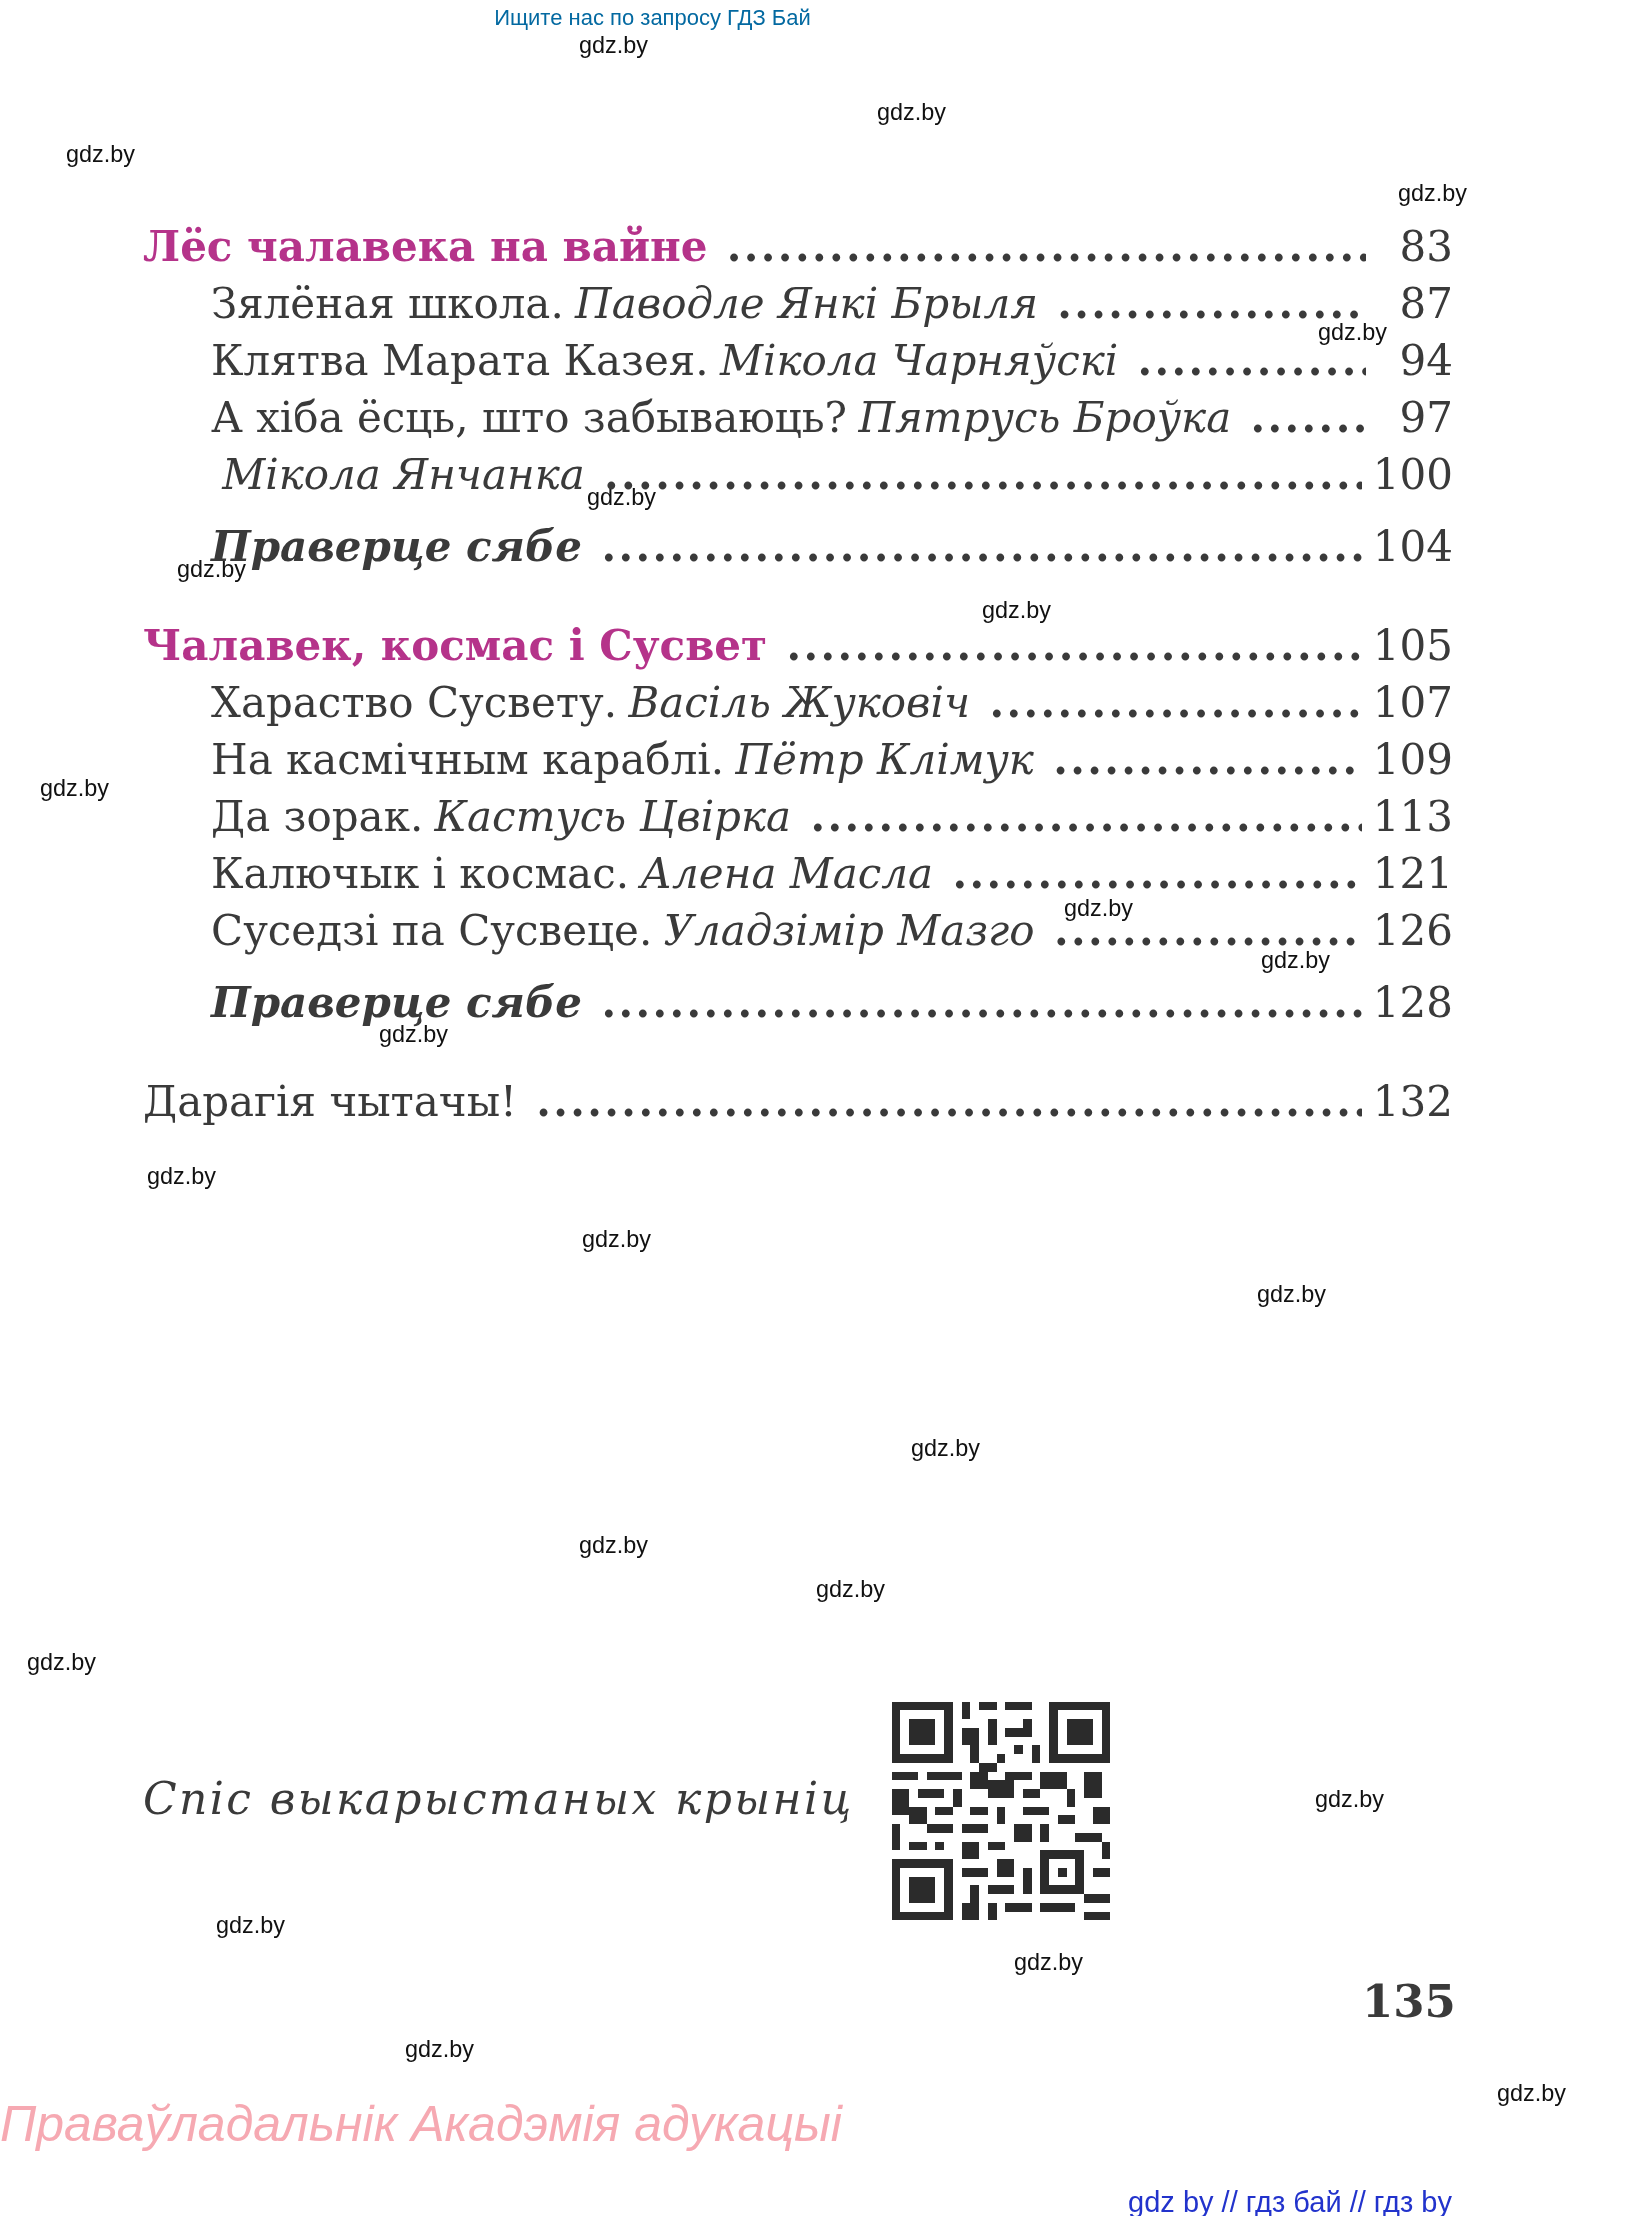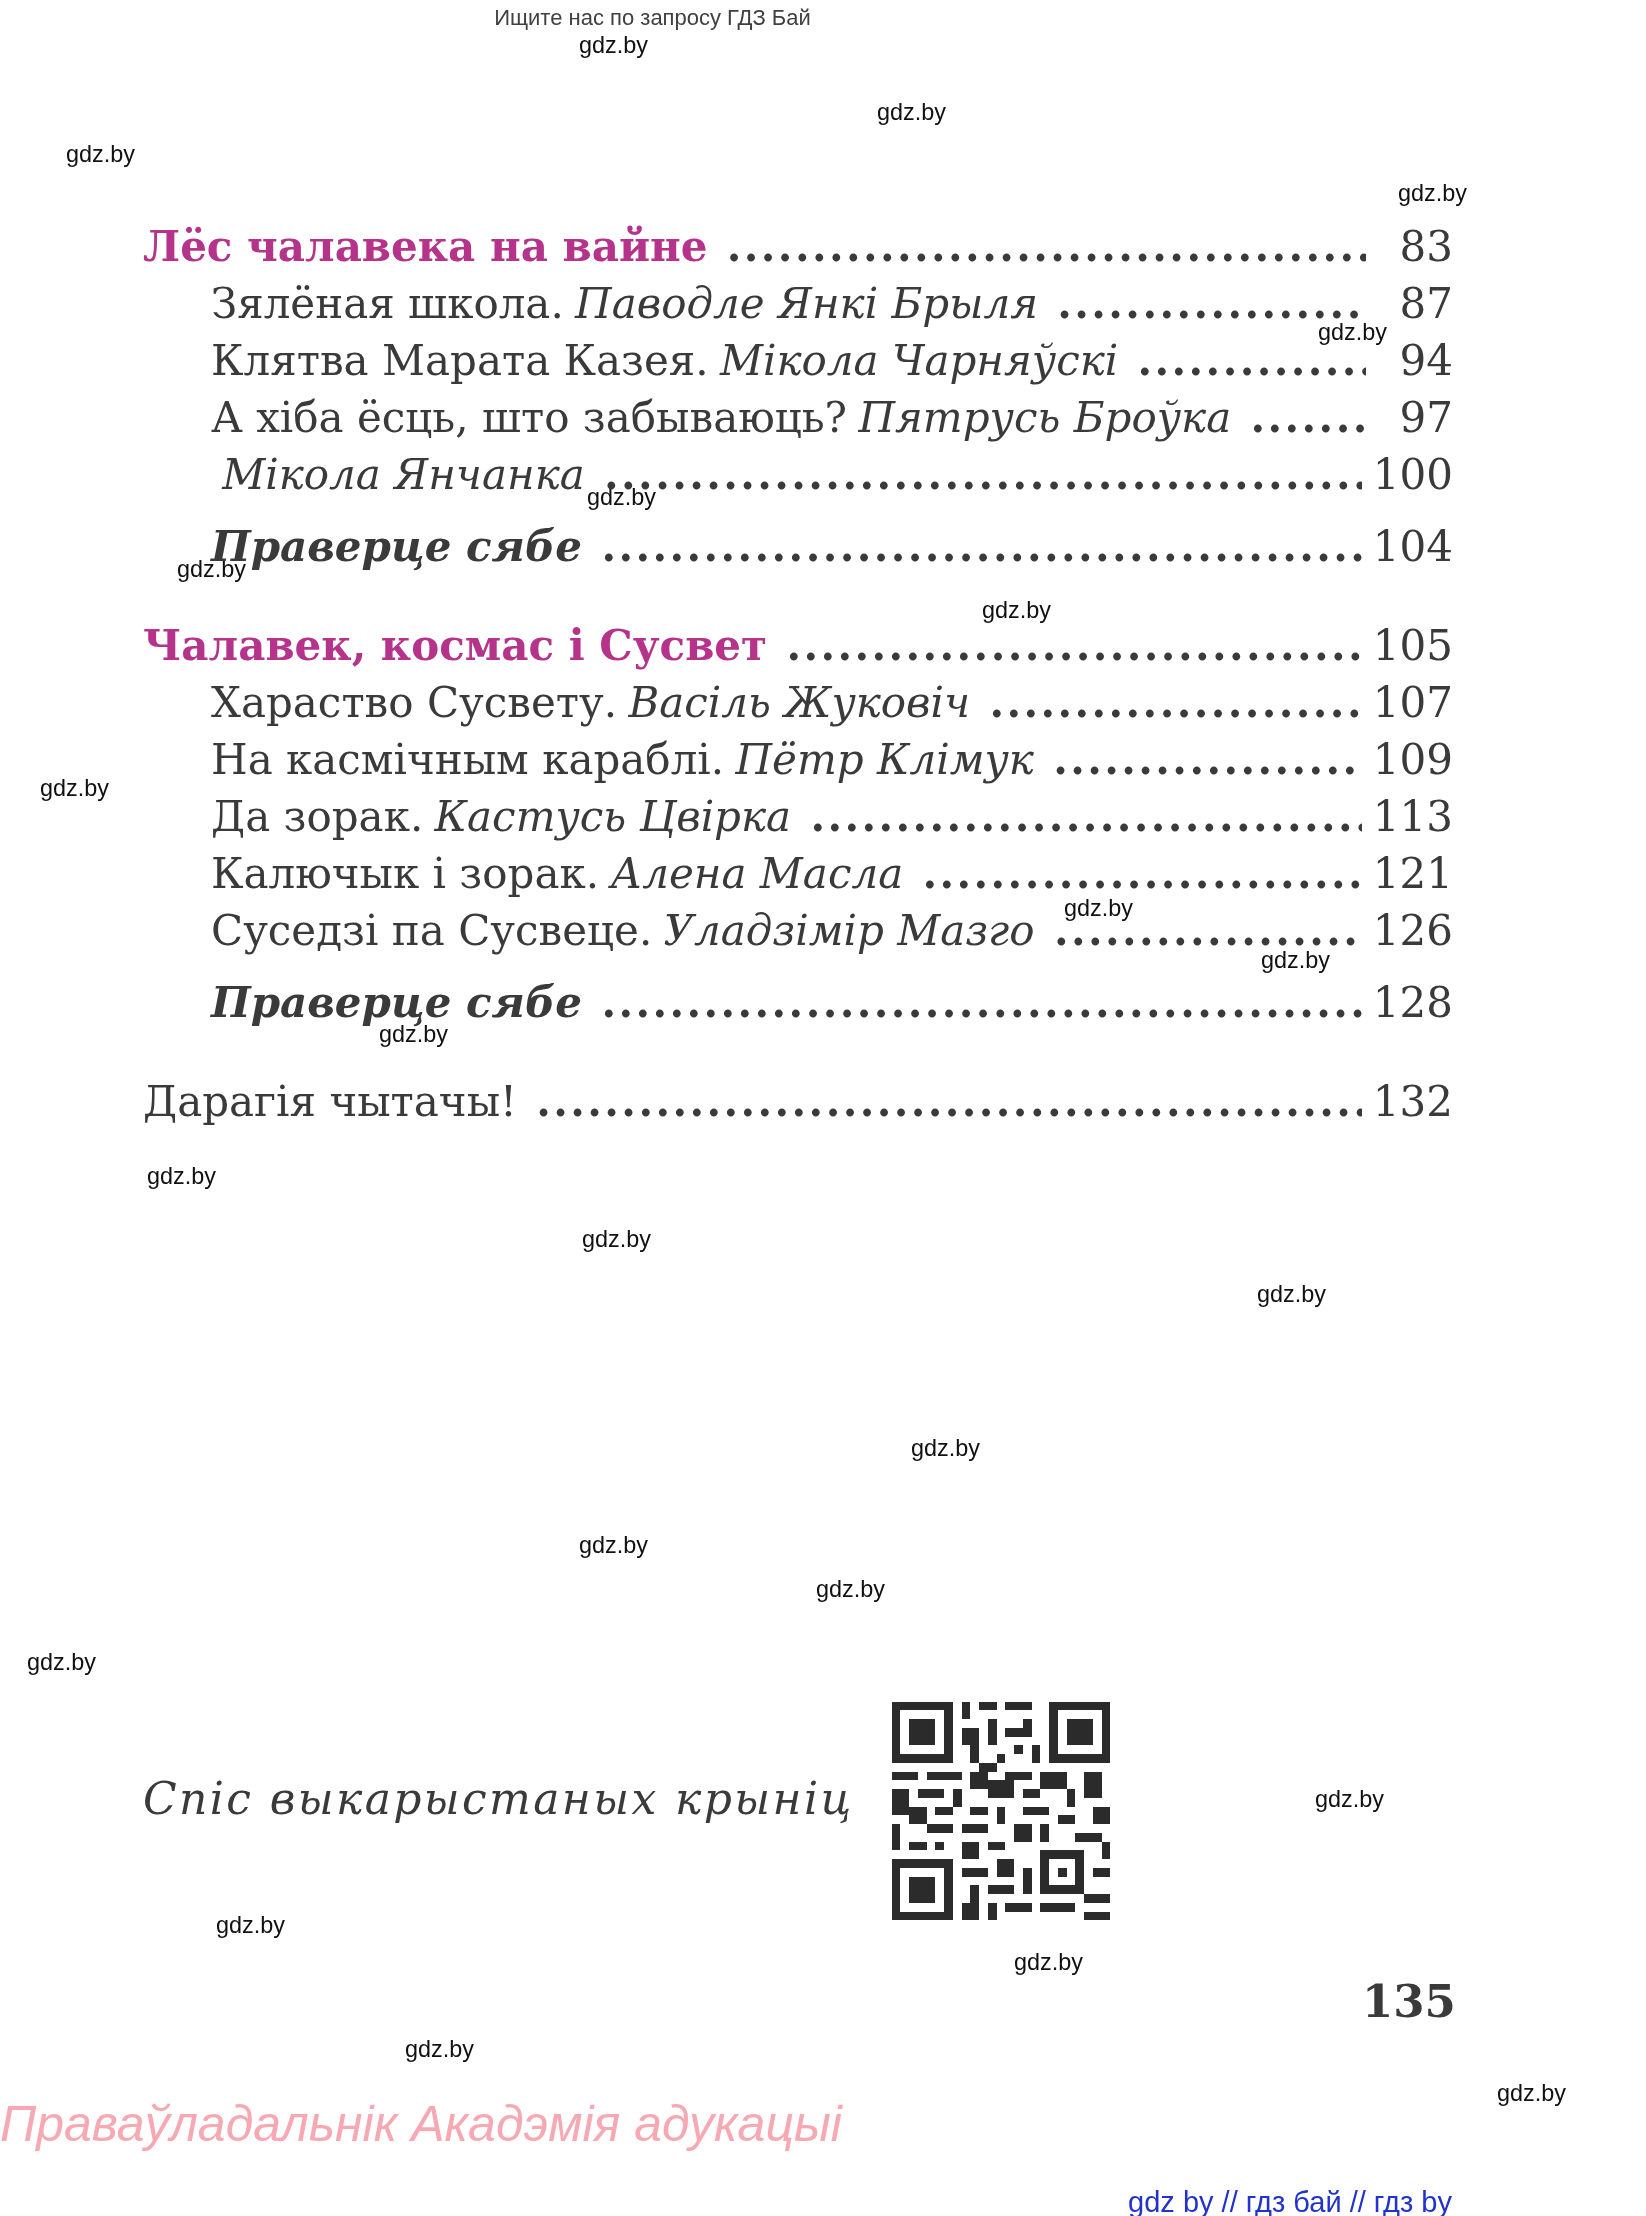--- a/index.html
+++ b/index.html
@@ -12,21 +12,21 @@
       color: #3a3a3a;
     }
     .top-banner {
       position: absolute;
       top: 4.8px;
       left: 0;
       width: 1305px;
       text-align: center;
       font-family: "Liberation Sans", sans-serif;
       font-size: 22px;
-      color: #404040;
+      color: #0369a1;
     }
     .wm {
       position: absolute;
       font-family: "Liberation Sans", sans-serif;
       font-size: 23.4px;
       color: #111111;
       white-space: nowrap;
     }
     .toc {
       position: absolute;
@@ -202,21 +202,21 @@
     <span class="leader"></span>
     <span class="page">109</span>
   </div>
   <div class="toc-row sub">
     <span class="title">Да зорак.</span>
     <span class="author">Кастусь Цвірка</span>
     <span class="leader"></span>
     <span class="page">113</span>
   </div>
   <div class="toc-row sub">
-    <span class="title">Калючык і зорак.</span>
+    <span class="title">Калючык і космас.</span>
     <span class="author">Алена Масла</span>
     <span class="leader"></span>
     <span class="page">121</span>
   </div>
   <div class="toc-row sub">
     <span class="title">Суседзі па Сусвеце.</span>
     <span class="author">Уладзімір Мазго</span>
     <span class="leader"></span>
     <span class="page">126</span>
   </div>

